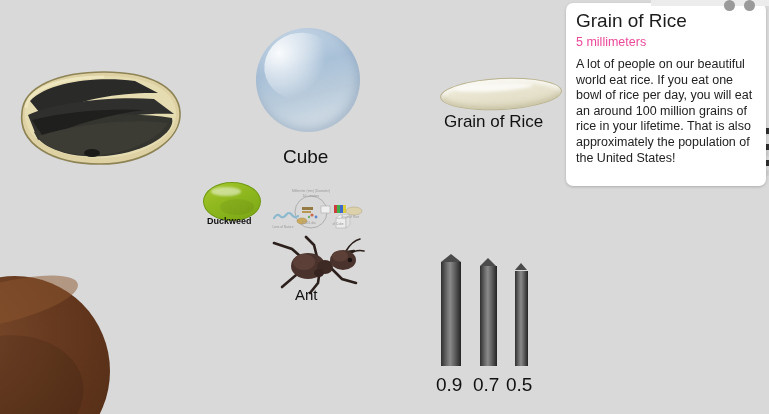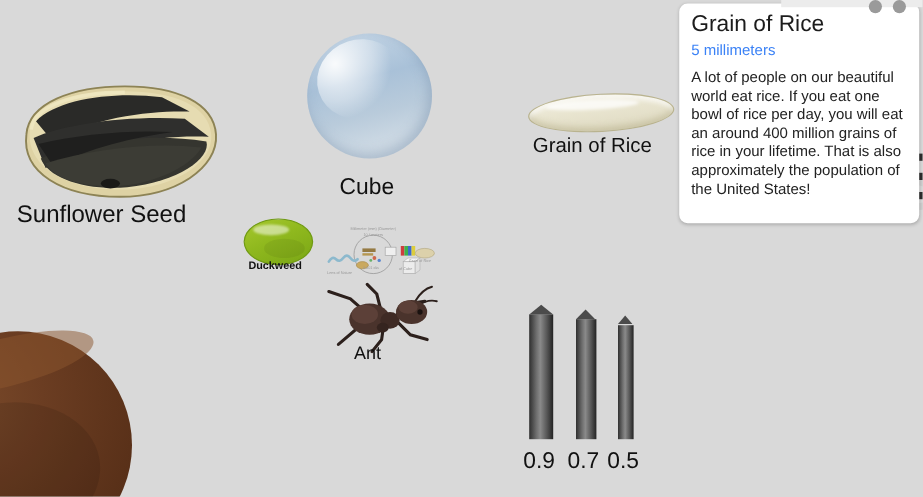--- a/index.html
+++ b/index.html
@@ -252,21 +252,21 @@
   }
   #info-title {
     font-size: 19px;
     color: #1c1c1c;
     line-height: 24px;
     margin: 0 0 2px 0;
     font-weight: 400;
   }
   .info-measure {
     font-size: 12.5px;
-    color: #3b82f6;
+    color: #ec4899;
     line-height: 15px;
   }
   #info-desc {
     margin-top: 7px;
     font-size: 12.5px;
     color: #222;
     line-height: 15.6px;
   }
   #info-desc sup, .info-measure sup { font-size: 9px; }
 
@@ -312,21 +312,20 @@
       <path d="M17 40 C20 20 52 8 95 8 C137 8 166 20 168 44 C170 68 136 90 91 90 C46 90 13 70 17 40 Z" fill="#e6dcb2"></path>
       <path d="M22 33 C40 14 88 8 127 13 L150 25 C120 24 70 29 36 50 Z" fill="#2a2a28"></path>
       <path d="M20 47 C44 36 96 28 146 31 L166 46 C130 44 72 52 30 72 Z" fill="#2f2f2d"></path>
       <path d="M26 64 C60 50 116 42 164 50 C168 64 140 84 98 88 C62 91 32 80 26 64 Z" fill="#35352f"></path>
       <path d="M24 52 C56 44 100 40 136 42 C104 46 66 56 36 70 Z" fill="#1f1f1e"></path>
       <path d="M30 68 C70 56 120 50 160 55 C150 72 118 86 90 87 C58 88 36 80 30 68 Z" fill="#3c3c35"></path>
       <ellipse cx="84" cy="85" rx="8" ry="4" fill="#1a1a18"></ellipse>
       <path d="M18 40 C20 20 54 9 96 9" fill="none" stroke="#f0e8c2" stroke-width="3" opacity=".8"></path>
     </svg>
   </div>
-  <div class="lbl" id="lbl-sunflower">Sunflower Seed</div>
 
   <div id="sleet"></div>
   <div class="lbl" id="lbl-sleet">Cube</div>
 
   <div id="grain-of-rice"></div>
   <div class="lbl" id="lbl-rice">Grain of Rice</div>
 
   <div id="duckweed"></div>
   <div class="lbl" id="lbl-duckweed">Duckweed</div>
 
@@ -400,16 +399,16 @@
 
   <div id="titlebar-strip"></div>
   <div id="window-dots">
     <span></span>
     <span></span>
   </div>
 
   <div id="info-panel">
     <div id="info-title">Grain of Rice</div>
     <div class="info-measure">5 millimeters</div>
-    <div id="info-desc">A lot of people on our beautiful world eat rice.  If you eat one bowl of rice per day, you will eat an around 400 million grains of rice in your lifetime. That is also approximately the population of the United States!</div>
+    <div id="info-desc">A lot of people on our beautiful world eat rice.  If you eat one bowl of rice per day, you will eat an around 100 million grains of rice in your lifetime. That is also approximately the population of the United States!</div>
   </div>
 
 </div>
 
 </body></html>

